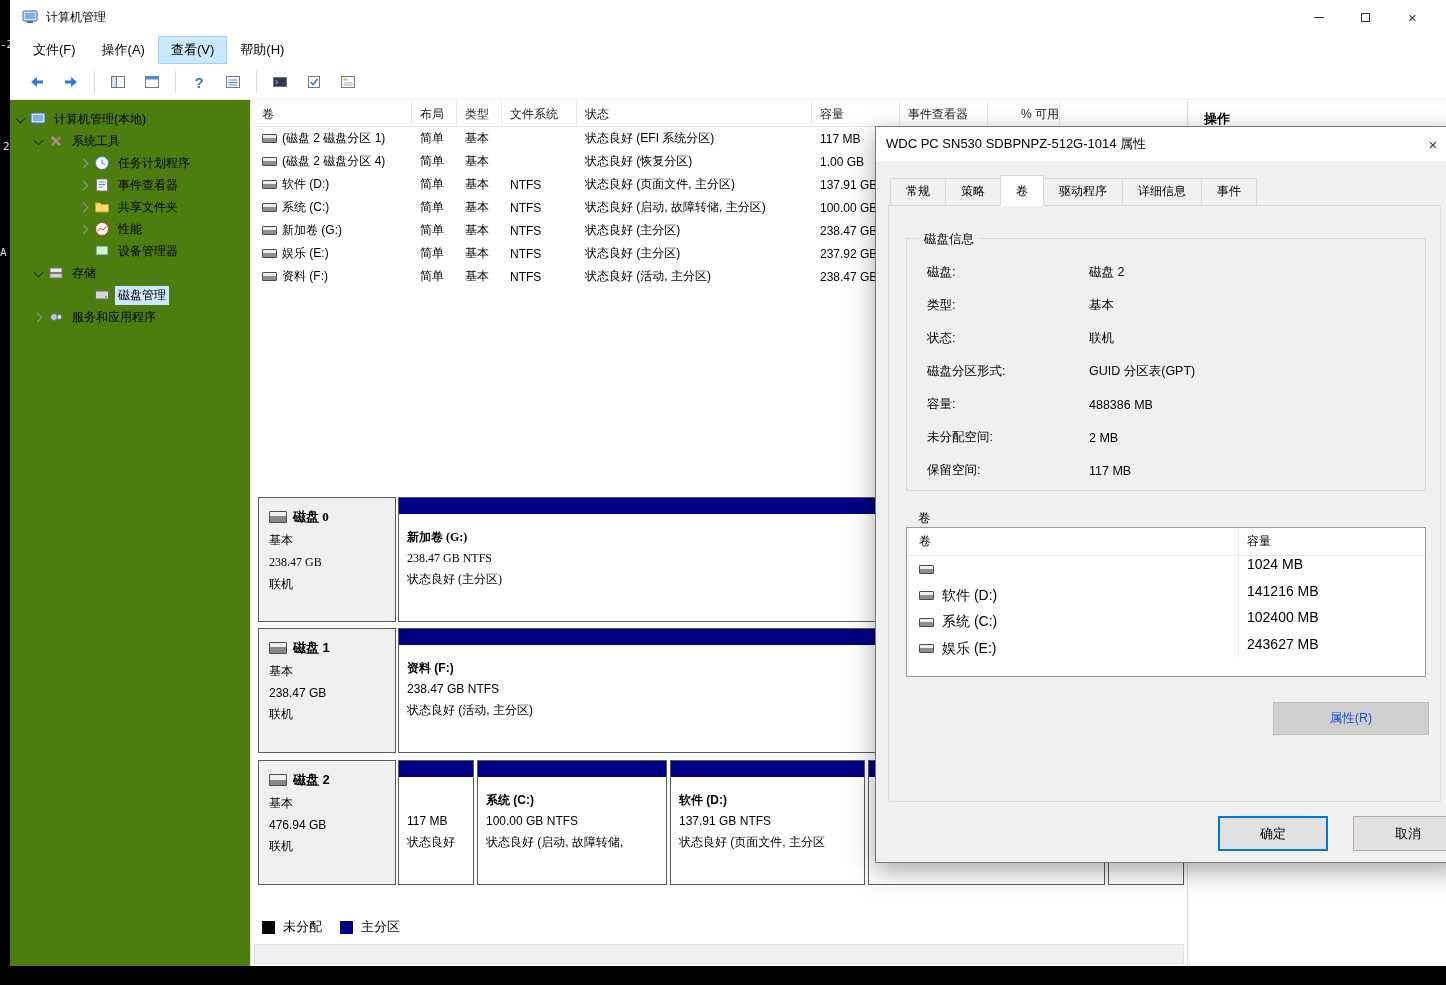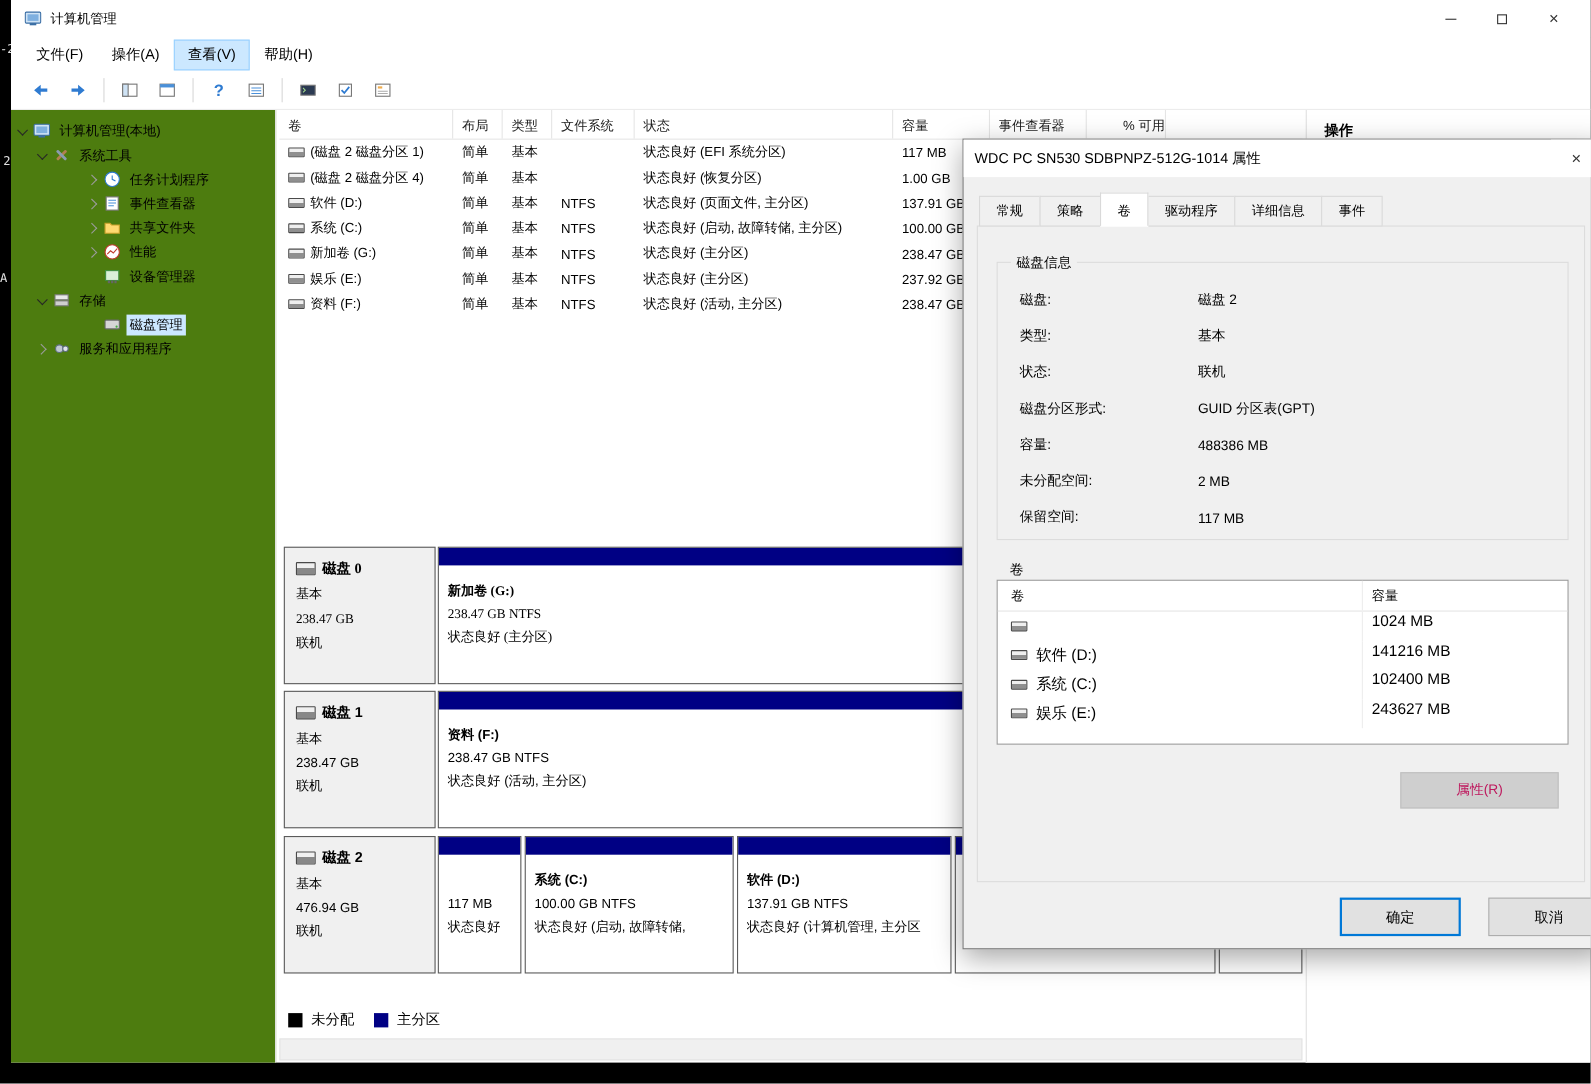--- a/index.html
+++ b/index.html
@@ -93,21 +93,21 @@
   .grp-label { position:absolute; left:12px; top:-8px; background:#f0f0f0; padding:0 5px; font-size:12.5px; }
   .fld { display:flex; height:33px; align-items:center; padding-left:20px; font-size:12.5px; }
   .fld-label { width:162px; flex:none; }
   .vol-section-label { position:absolute; left:42px; top:383px; font-size:12.5px; }
   .dvl { position:absolute; left:30px; top:400px; width:520px; height:150px; background:#fff; border:1px solid #9a9a9a; }
   .dvl-header { display:flex; height:28px; border-bottom:1px solid #e5e5e5; align-items:center; }
   .dvl-name-col { width:332px; padding-left:12px; border-right:1px solid #ededed; display:flex; align-items:center; gap:8px; height:100%; white-space:nowrap; overflow:hidden; }
   .dvl-cap-col { flex:1; padding-left:8px; white-space:nowrap; overflow:hidden; }
   .dvl-row { display:flex; height:26.5px; align-items:flex-start; font-size:14px; }
   .btn { font-family:inherit; display:flex; align-items:center; justify-content:center; }
-  .btn-props { position:absolute; left:397px; top:575px; width:144px; height:33px; background:#cfcfcf; border:1px solid #bfbfbf; color:#be185d; font-size:12.5px; }
+  .btn-props { position:absolute; left:397px; top:575px; width:156px; height:33px; background:#cfcfcf; border:1px solid #bfbfbf; color:#1d4ed8; font-size:12.5px; }
   .btn-ok { position:absolute; left:342px; top:689px; width:110px; height:35px; background:#e1e1e1; border:2px solid #0078d7; font-size:13px; }
   .btn-cancel { position:absolute; left:477px; top:689px; width:110px; height:35px; background:#e1e1e1; border:1px solid #adadad; font-size:13px; }
 </style>
 </head>
 <body>
 
 <span class="edge-art" style="left:0;top:38px;">-2</span>
 <span class="edge-art" style="left:3px;top:140px;">2</span>
 <span class="edge-art" style="left:0;top:246px;">A</span>
 
@@ -445,21 +445,21 @@
           <div class="part-title">系统 (C:)</div>
           <div>100.00 GB NTFS</div>
           <div>状态良好 (启动, 故障转储,</div>
         </div>
       </div>
       <div class="part" style="width:195px;flex:none;">
         <div class="part-band" style="background-color: rgb(0, 0, 132);"></div>
         <div class="part-text">
           <div class="part-title">软件 (D:)</div>
           <div>137.91 GB NTFS</div>
-          <div>状态良好 (计算机管理, 主分区</div>
+          <div>状态良好 (页面文件, 主分区</div>
         </div>
       </div>
       <div class="part" style="width:237px;flex:none;">
         <div class="part-band" style="background-color: rgb(0, 0, 132);"></div>
         <div class="part-text">
           <div class="part-title"></div>
           <div></div>
           <div></div>
         </div>
       </div>

